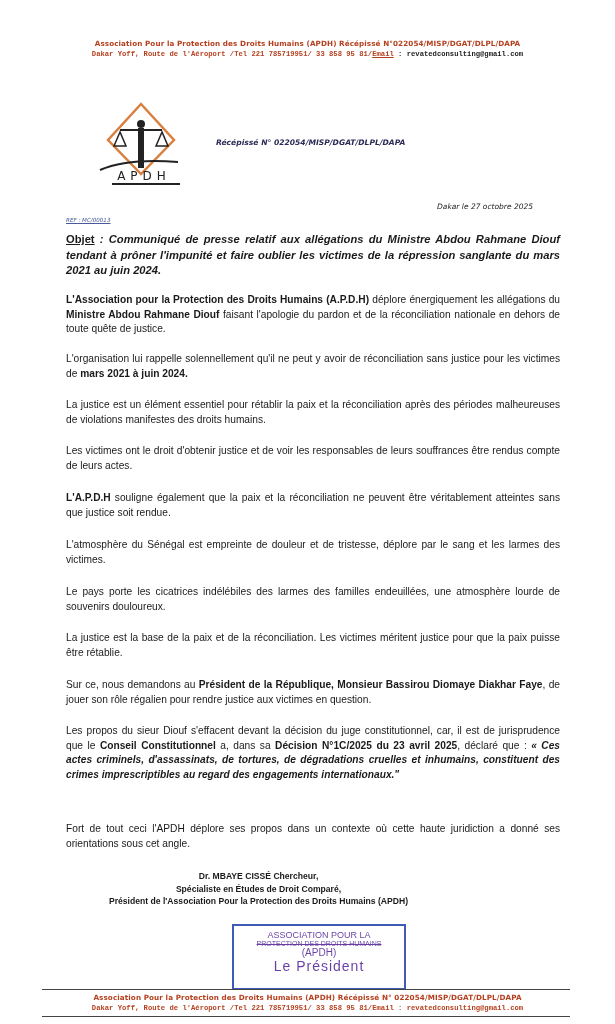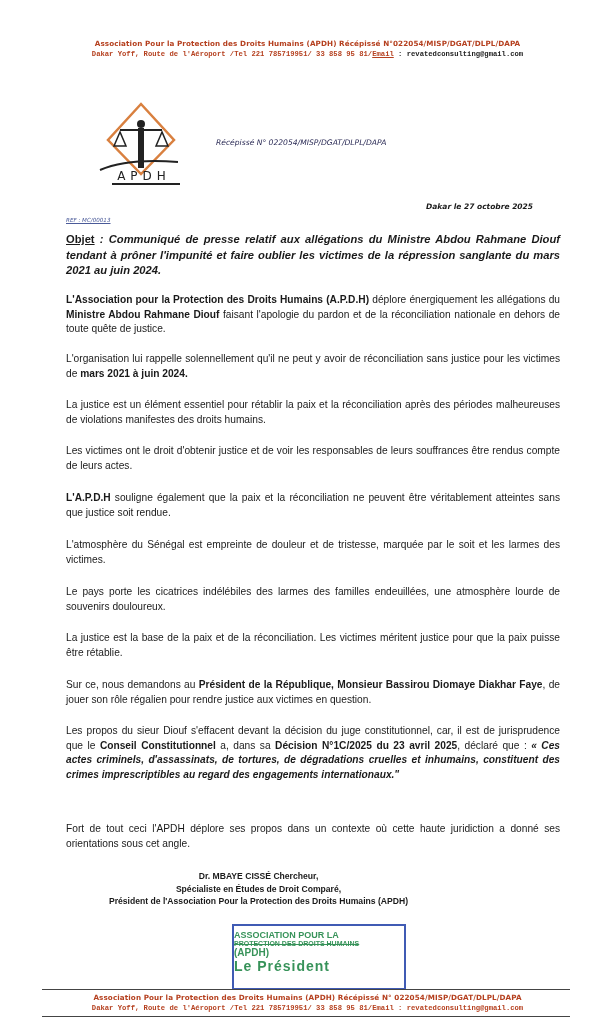--- a/index.html
+++ b/index.html
@@ -6,29 +6,29 @@
   body { width:615px; height:1024px; position:relative; overflow:hidden; font-family:"DejaVu Sans", sans-serif; color:#1a1a1a; }
   .hdr { position:absolute; left:0; width:615px; text-align:center; font-weight:bold; font-size:7.2px; line-height:11px; }
   .hdr .l1 { color:#b5401f; letter-spacing:0.1px; }
   .hdr .l2 { color:#b5401f;font-family:Liberation Mono, monospace; }
   .hdr .email { color:#222; }
   .hdr .u { text-decoration:underline; color:#b5401f; }
   #top-hdr { top:38px; }
   #bot-hdr { top:992px; font-weight:bold; }
   .rule { position:absolute; left:42px; width:528px; height:1px; background:#444; }
   .logo { position:absolute; left:98px; top:100px; width:86px; height:90px; }
-  .recep { position:absolute; left:192px; top:138px; font-size:7.6px; font-weight:normal; font-style:italic; color:#2a2a55;padding-left:24px; }
-  .date { position:absolute; right:82px; top:202px; font-size:7.5px; font-style:italic; font-weight:bold; }
+  .recep { position:absolute; left:192px; top:138px; font-size:7.6px; font-weight:bold; font-style:italic; color:#2a2a55;padding-left:24px; }
+  .date { position:absolute; right:82px; top:202px; font-size:7.5px; font-style:italic; font-weight:normal; }
   .ref { position:absolute; left:66px; top:217px; font-size:5.6px; font-style:italic; color:#4a5a99; text-decoration:underline; }
   .body { position:absolute; left:66px; width:494px; font-size:10.2px; line-height:14.5px; text-align:justify; font-family:"Liberation Sans", sans-serif; }
   .body b { font-weight:bold;margin-top:44px; }
   .objet { top:232px; font-weight:bold; font-style:italic; font-size:11.2px; line-height:15.5px; }
   .objet .ol { font-style:normal; text-decoration:underline;margin-top:32px; }
   .sig { position:absolute; left:0; width:517px; text-align:center; font-weight:bold; font-size:8.6px; line-height:12.5px; font-family:"Liberation Sans", sans-serif; }
-  .stamp { position:absolute; left:232px; top:924px; width:170px; height:62px; border:2.5px solid #1f3fa8; color:#15803d; font-family:"Liberation Sans", sans-serif; font-weight:bold; opacity:0.85; }
+  .stamp { position:absolute; left:232px; top:924px; width:170px; height:62px; border:2.5px solid #1f3fa8; color:#4c1d95; text-align:center; font-family:"Liberation Sans", sans-serif; font-weight:normal; opacity:0.85; }
   .stamp .s1 { font-size:9px; margin-top:4px; }
   .stamp .s2 { font-size:7px; text-decoration:line-through; }
   .stamp .s3 { font-size:10px; }
   .stamp .s4 { font-size:14px; letter-spacing:1px; }
 </style>
 </head>
 <body>
 
 <div id="top-hdr" class="hdr">
   <div class="l1">Association Pour la Protection des Droits Humains (APDH) Récépissé N°022054/MISP/DGAT/DLPL/DAPA</div>
@@ -65,21 +65,21 @@
   <span>L'organisation lui rappelle solennellement qu'il ne peut y avoir de réconciliation sans justice pour les victimes de </span><b>mars 2021 à juin 2024.</b>
 </div>
 
 <div class="body" style="top:398px;">La justice est un élément essentiel pour rétablir la paix et la réconciliation après des périodes malheureuses de violations manifestes des droits humains.</div>
 <div class="body" style="top:444px;">Les victimes ont le droit d'obtenir justice et de voir les responsables de leurs souffrances être rendus compte de leurs actes.</div>
 
 <div class="body" style="top:491px;">
   <b>L'A.P.D.H</b><span> souligne également que la paix et la réconciliation ne peuvent être véritablement atteintes sans que justice soit rendue.</span>
 </div>
 
-<div class="body" style="top:538px;">L'atmosphère du Sénégal est empreinte de douleur et de tristesse, marquée par le soit et les larmes des victimes.</div>
+<div class="body" style="top:538px;">L'atmosphère du Sénégal est empreinte de douleur et de tristesse, déplore par le sang et les larmes des victimes.</div>
 <div class="body" style="top:585px;">Le pays porte les cicatrices indélébiles des larmes des familles endeuillées, une atmosphère lourde de souvenirs douloureux.</div>
 <div class="body" style="top:631px;">La justice est la base de la paix et de la réconciliation. Les victimes méritent justice pour que la paix puisse être rétablie.</div>
 
 <div class="body" style="top:678px;">
   <span>Sur ce, nous demandons au </span><b>Président de la République, Monsieur Bassirou Diomaye Diakhar Faye</b><span>, de jouer son rôle régalien pour rendre justice aux victimes en question.</span>
 </div>
 
 <div class="body" style="top:724px;">
   <span>Les propos du sieur Diouf s'effacent devant la décision du juge constitutionnel, car, il est de jurisprudence que le </span><b>Conseil Constitutionnel</b><span> a, dans sa </span><b>Décision N°1C/2025 du 23 avril 2025</b><span>, déclaré que : </span><b style="font-style:italic;">« Ces actes criminels, d'assassinats, de tortures, de dégradations cruelles et inhumains, constituent des crimes imprescriptibles au regard des engagements internationaux."</b>
 </div>

